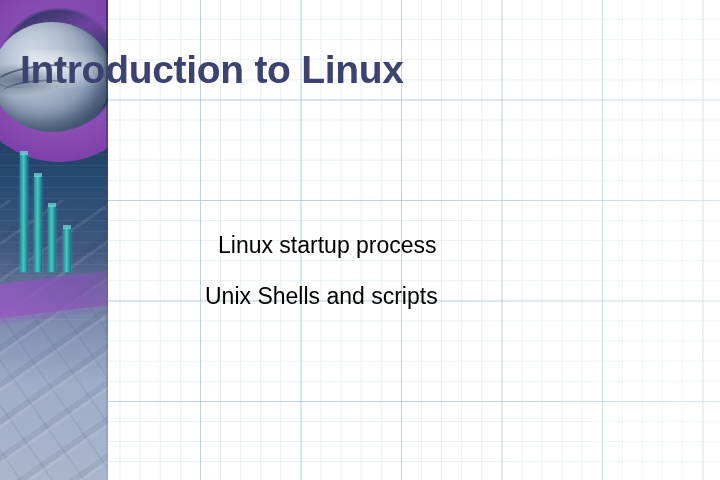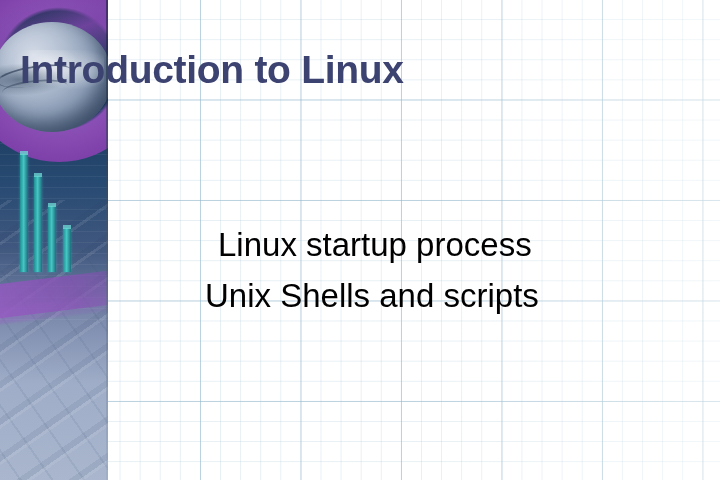--- a/index.html
+++ b/index.html
@@ -209,21 +209,21 @@
     white-space: nowrap;
   }
   #body-block {
     position: absolute;
     left: 0;
     top: 228px;
     width: 720px;
   }
   .body-line {
     color: #000000;
-    font-size: 33px;
+    font-size: 23px;
     line-height: 34px;
     white-space: nowrap;
   }
   #body-line-0 { margin-left: 218px; }
   #body-line-1 { margin-left: 205px; margin-top: 17px; }
 </style>
 </head>
 <body>
 
 <div id="slide">

